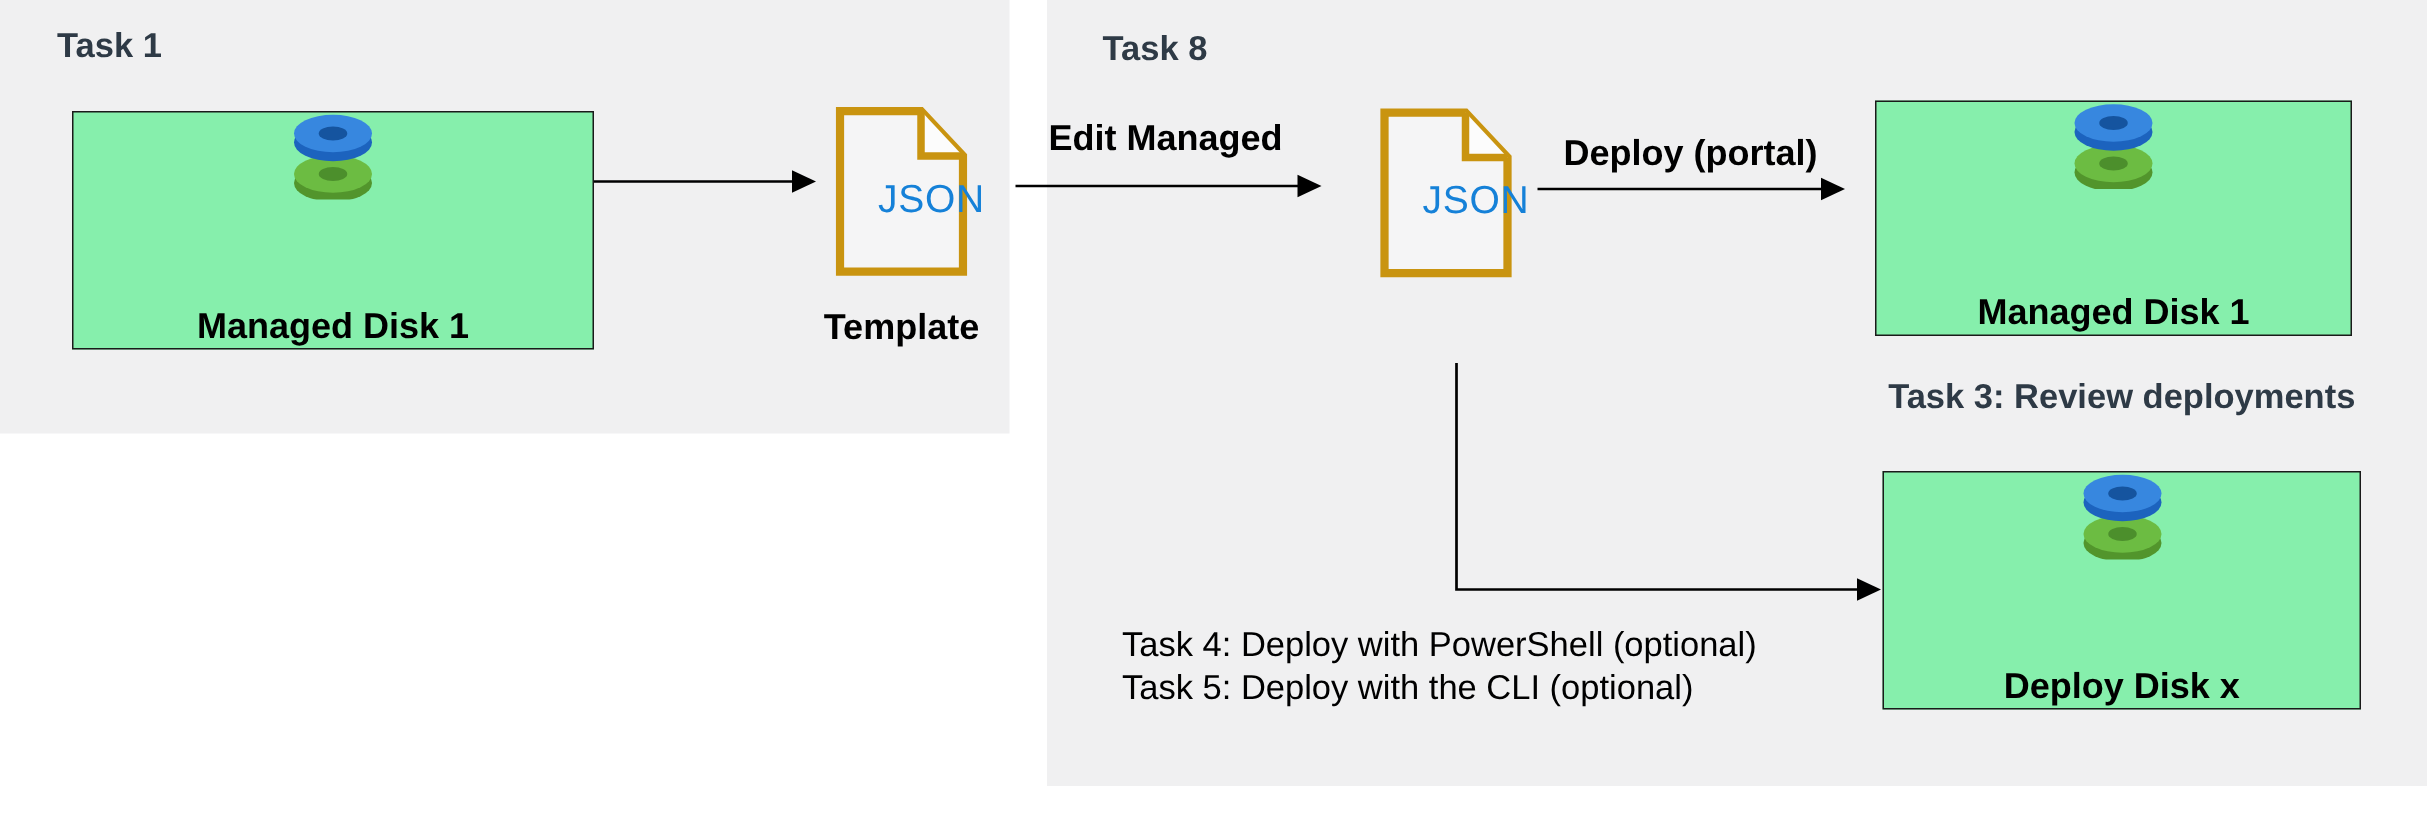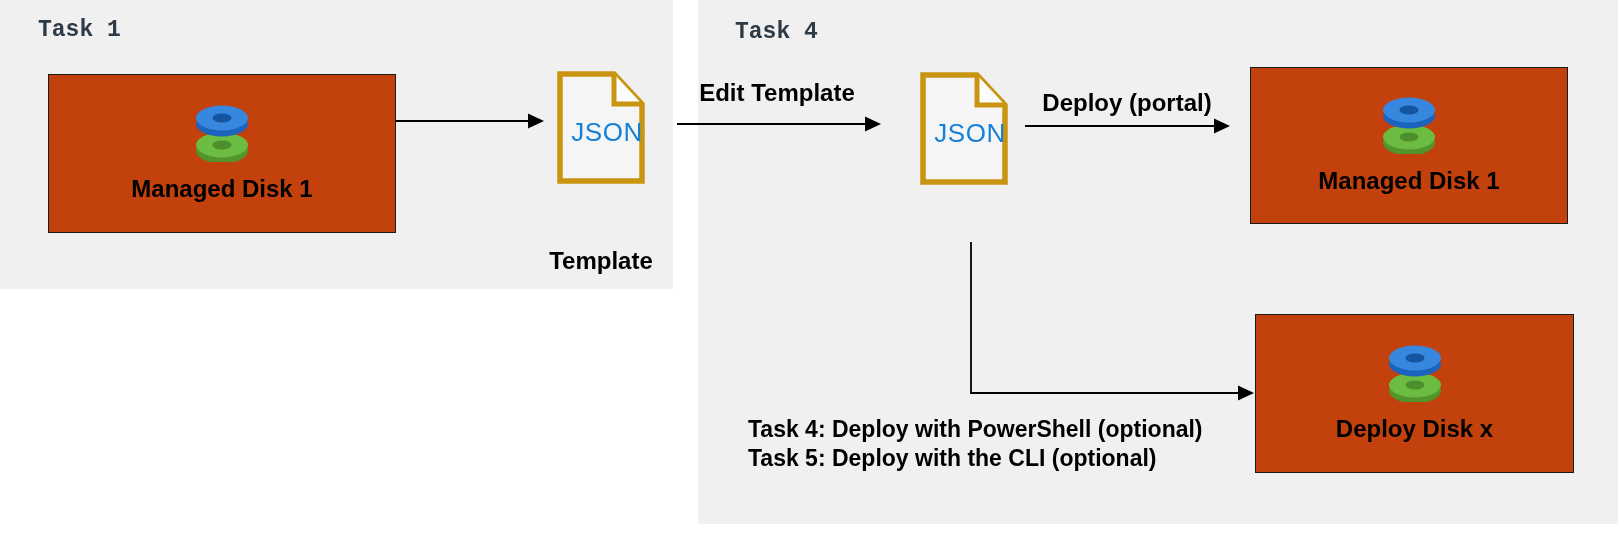--- a/index.html
+++ b/index.html
@@ -7,75 +7,75 @@
     position:relative; width:1618px; height:542px; background:#ffffff;
     font-family:"Liberation Sans", sans-serif; overflow:hidden;
   }
   .panel { position:absolute; background:#f0f0f1; }
   #panel-task1 { left:0; top:0; width:673px; height:289px; }
   #panel-task2 { left:698px; top:0; width:920px; height:524px; }
 
   .task-heading {
     position:absolute; font-weight:700; font-size:23px; color:#2e3a46;
     white-space:nowrap;
-    font-family:Liberation Mono, monospace;
   }
   #task1-title { left:38px; top:17px; }
   #task2-title { left:735px; top:19px; }
   #task3-title { left:1255px; top:251px; width:319px; text-align:center; }
 
   .disk-box {
-    position:absolute; background:#c2410c; border:1.5px solid #1a1a1a;
+    position:absolute; background:#86efac; border:1.5px solid #1a1a1a;
     display:flex; flex-direction:column; align-items:center;
-    justify-content:center; gap:13px; box-sizing:border-box;
+    justify-content:space-between; gap:13px; box-sizing:border-box;
   }
   #source-disk-box   { left:48px;   top:74px;  width:348px; height:159px; }
   #deployed-disk-box { left:1250px; top:67px;  width:318px; height:157px; }
   #diskx-box         { left:1255px; top:314px; width:319px; height:159px; }
   .disk-label { font-size:24px; font-weight:700; color:#000; white-space:nowrap; }
 
-  .json-file { position:absolute; width:100px; height:119px; }
+  .json-file { position:absolute; width:100px; height:119px;padding-left:28px; }
   #json-template     { left:557px; top:68px; }
   #json-new-template { left:920px; top:69px; }
   .json-file svg { position:absolute; left:0; top:0; }
   .json-text {
     position:absolute; left:0; top:49px; width:100%; text-align:center;
     color:#1581d8; font-size:26px; font-weight:400; letter-spacing:0.5px;
   }
   .icon-caption {
     position:absolute; font-size:24px; font-weight:700; color:#000;
     text-align:center; white-space:nowrap;
   }
-  #template-caption     { left:501px; top:205px; width:200px;margin-top:42px; }
+  #template-caption     { left:501px; top:205px; width:200px; }
   #new-template-caption { left:861px; top:204px; width:206px; }
 
   .arrow-label {
     position:absolute; font-size:24px; font-weight:700; color:#000;
     text-align:center; white-space:nowrap;
   }
   #edit-template-label  { left:662px;  top:79px; width:230px; }
   #deploy-portal-label  { left:1012px; top:89px; width:230px; }
 
   .task45-block {
     position:absolute; left:748px; top:415px; font-size:23px;
-    font-weight:700; color:#000; line-height:29px; white-space:nowrap;
+    font-weight:400; color:#000; line-height:29px; white-space:nowrap;
   }
 
   #arrow-layer { position:absolute; left:0; top:0; pointer-events:none; }
 </style>
 </head>
 <body>
 
 <div class="canvas">
 
   <div class="panel" id="panel-task1"></div>
   <div class="panel" id="panel-task2"></div>
 
   <div class="task-heading" id="task1-title">Task 1</div>
-  <div class="task-heading" id="task2-title">Task 4</div>
+  <div class="task-heading" id="task2-title">Task 8</div>
+  <div class="task-heading" id="task3-title">Task 3: Review deployments</div>
 
   <svg id="arrow-layer" width="1618" height="542" viewBox="0 0 1618 542" aria-hidden="true">
 
     <g>
       <line x1="332" y1="121" x2="529" y2="121" stroke="#000" stroke-width="1.8"></line>
       <polygon points="528,113.5 544,121 528,128.5" fill="#000"></polygon>
     </g>
 
     <g>
       <line x1="677" y1="124" x2="866" y2="124" stroke="#000" stroke-width="1.8"></line>
@@ -107,21 +107,21 @@
 
   <div class="json-file" id="json-template">
     <svg width="88" height="119" viewBox="0 0 88 119">
       <path d="M3 6 L57 6 L85 36 L85 113 L3 113 Z" fill="#f5f5f6" stroke="#c99410" stroke-width="5.5" stroke-linejoin="miter"></path>
       <path d="M57 6 L57 36 L85 36" fill="#fcfcfc" stroke="#c99410" stroke-width="5"></path>
     </svg>
     <div class="json-text">JSON</div>
   </div>
   <div class="icon-caption" id="template-caption">Template</div>
 
-  <div class="arrow-label" id="edit-template-label">Edit Template</div>
+  <div class="arrow-label" id="edit-template-label">Edit Managed</div>
 
   <div class="json-file" id="json-new-template">
     <svg width="88" height="119" viewBox="0 0 88 119">
       <path d="M3 6 L57 6 L85 36 L85 113 L3 113 Z" fill="#f5f5f6" stroke="#c99410" stroke-width="5.5" stroke-linejoin="miter"></path>
       <path d="M57 6 L57 36 L85 36" fill="#fcfcfc" stroke="#c99410" stroke-width="5"></path>
     </svg>
     <div class="json-text">JSON</div>
   </div>
 
   <div class="arrow-label" id="deploy-portal-label">Deploy (portal)</div>

